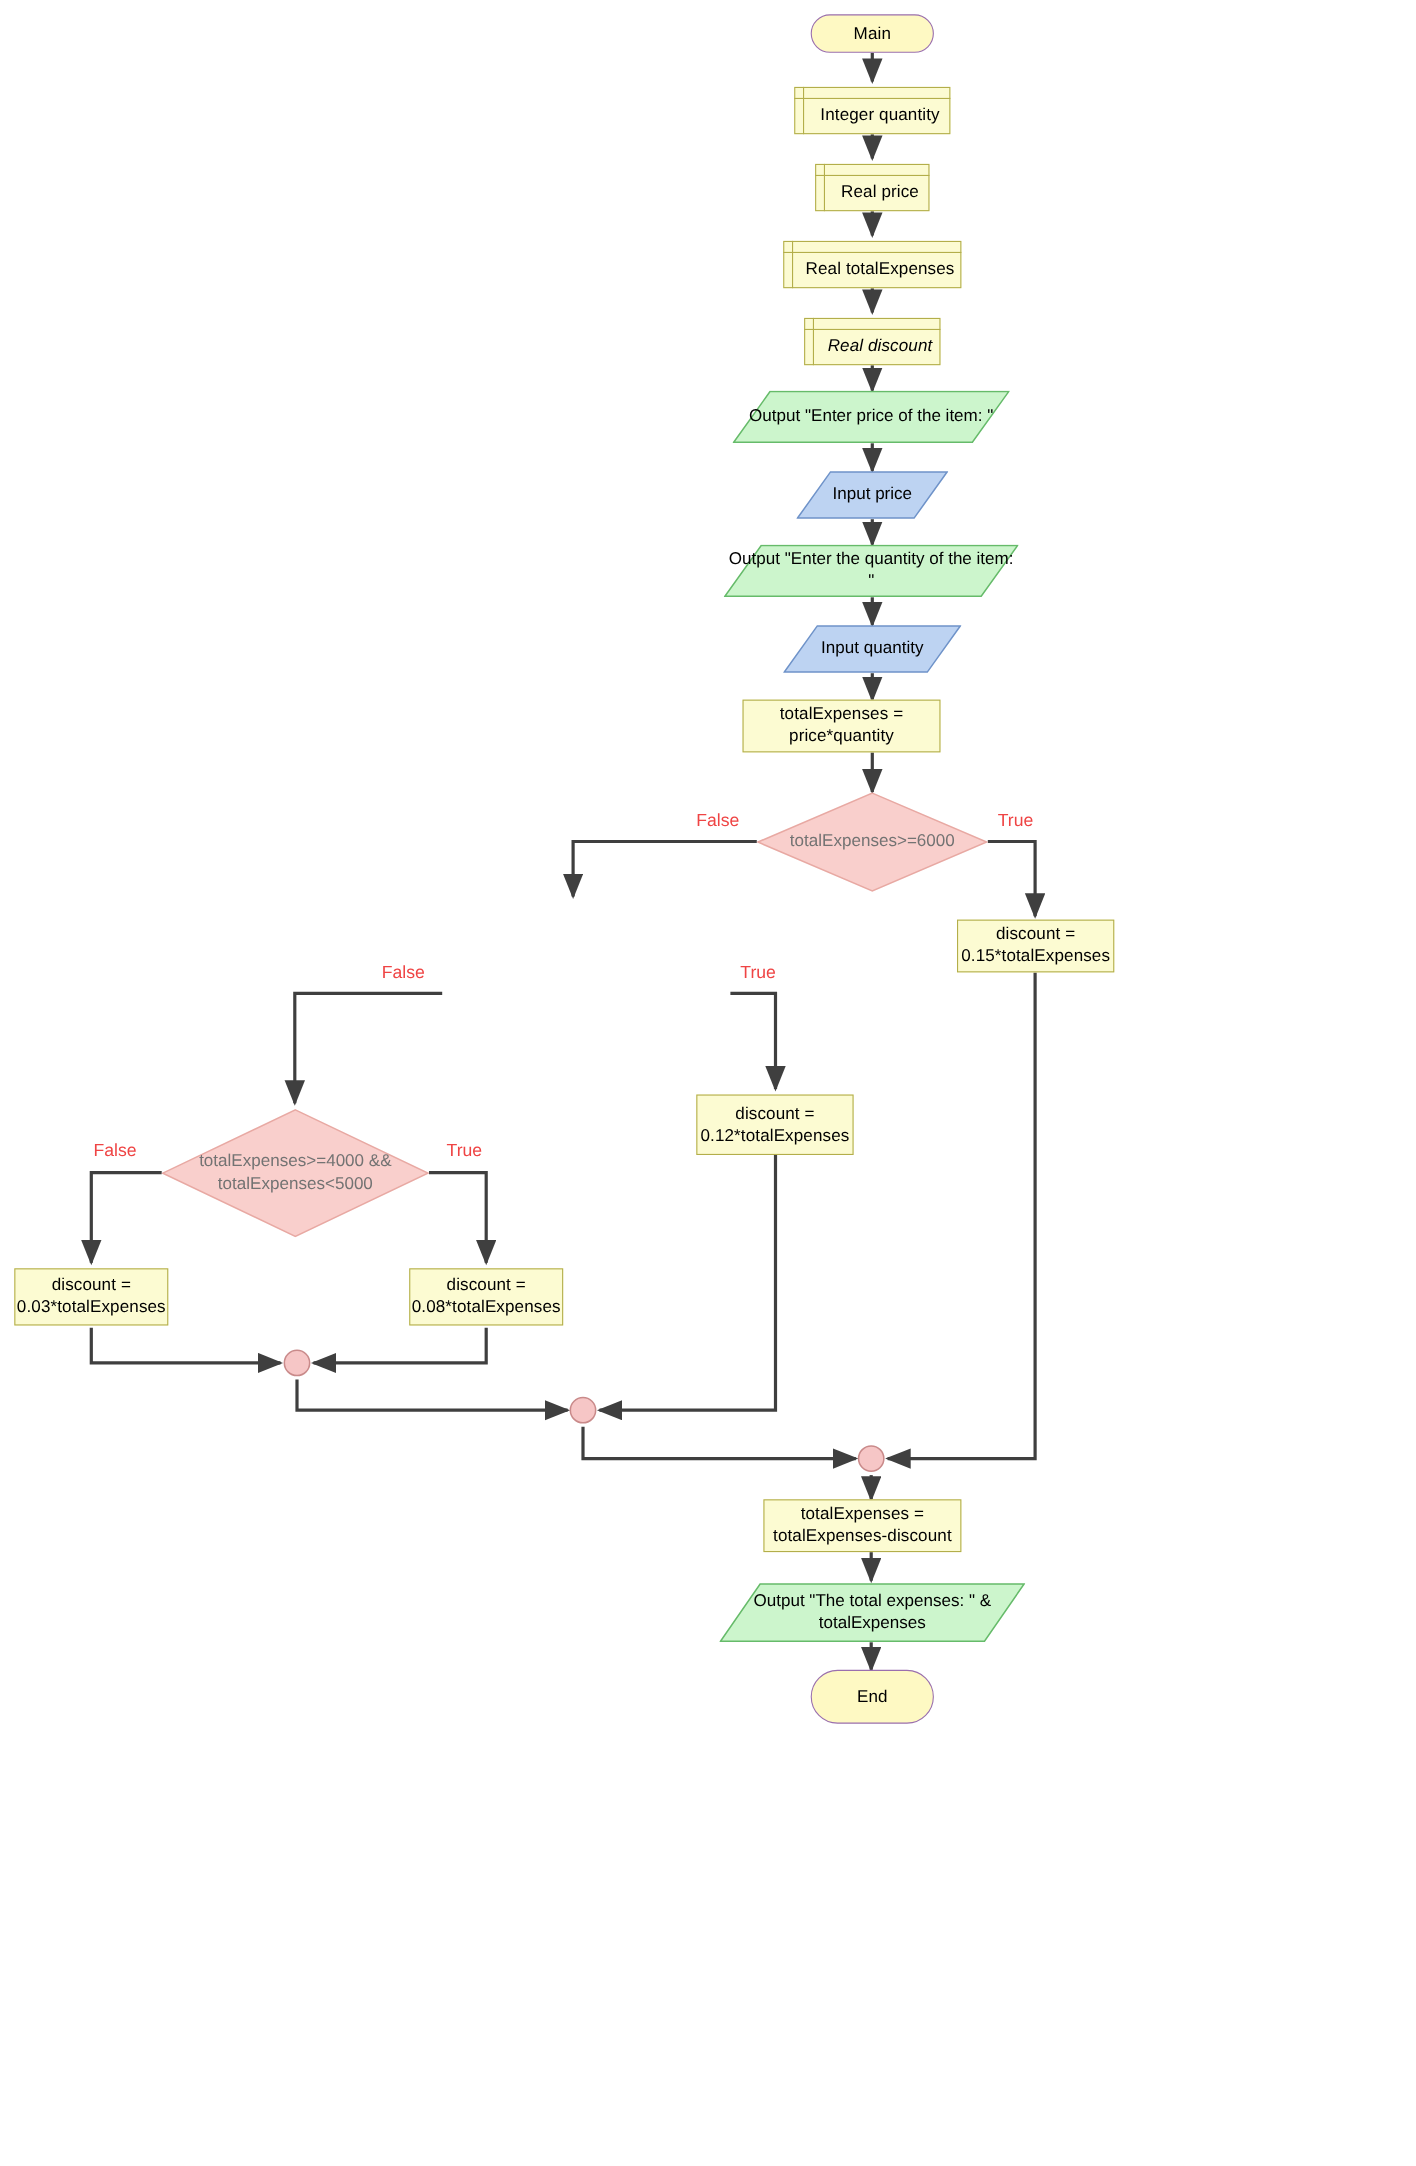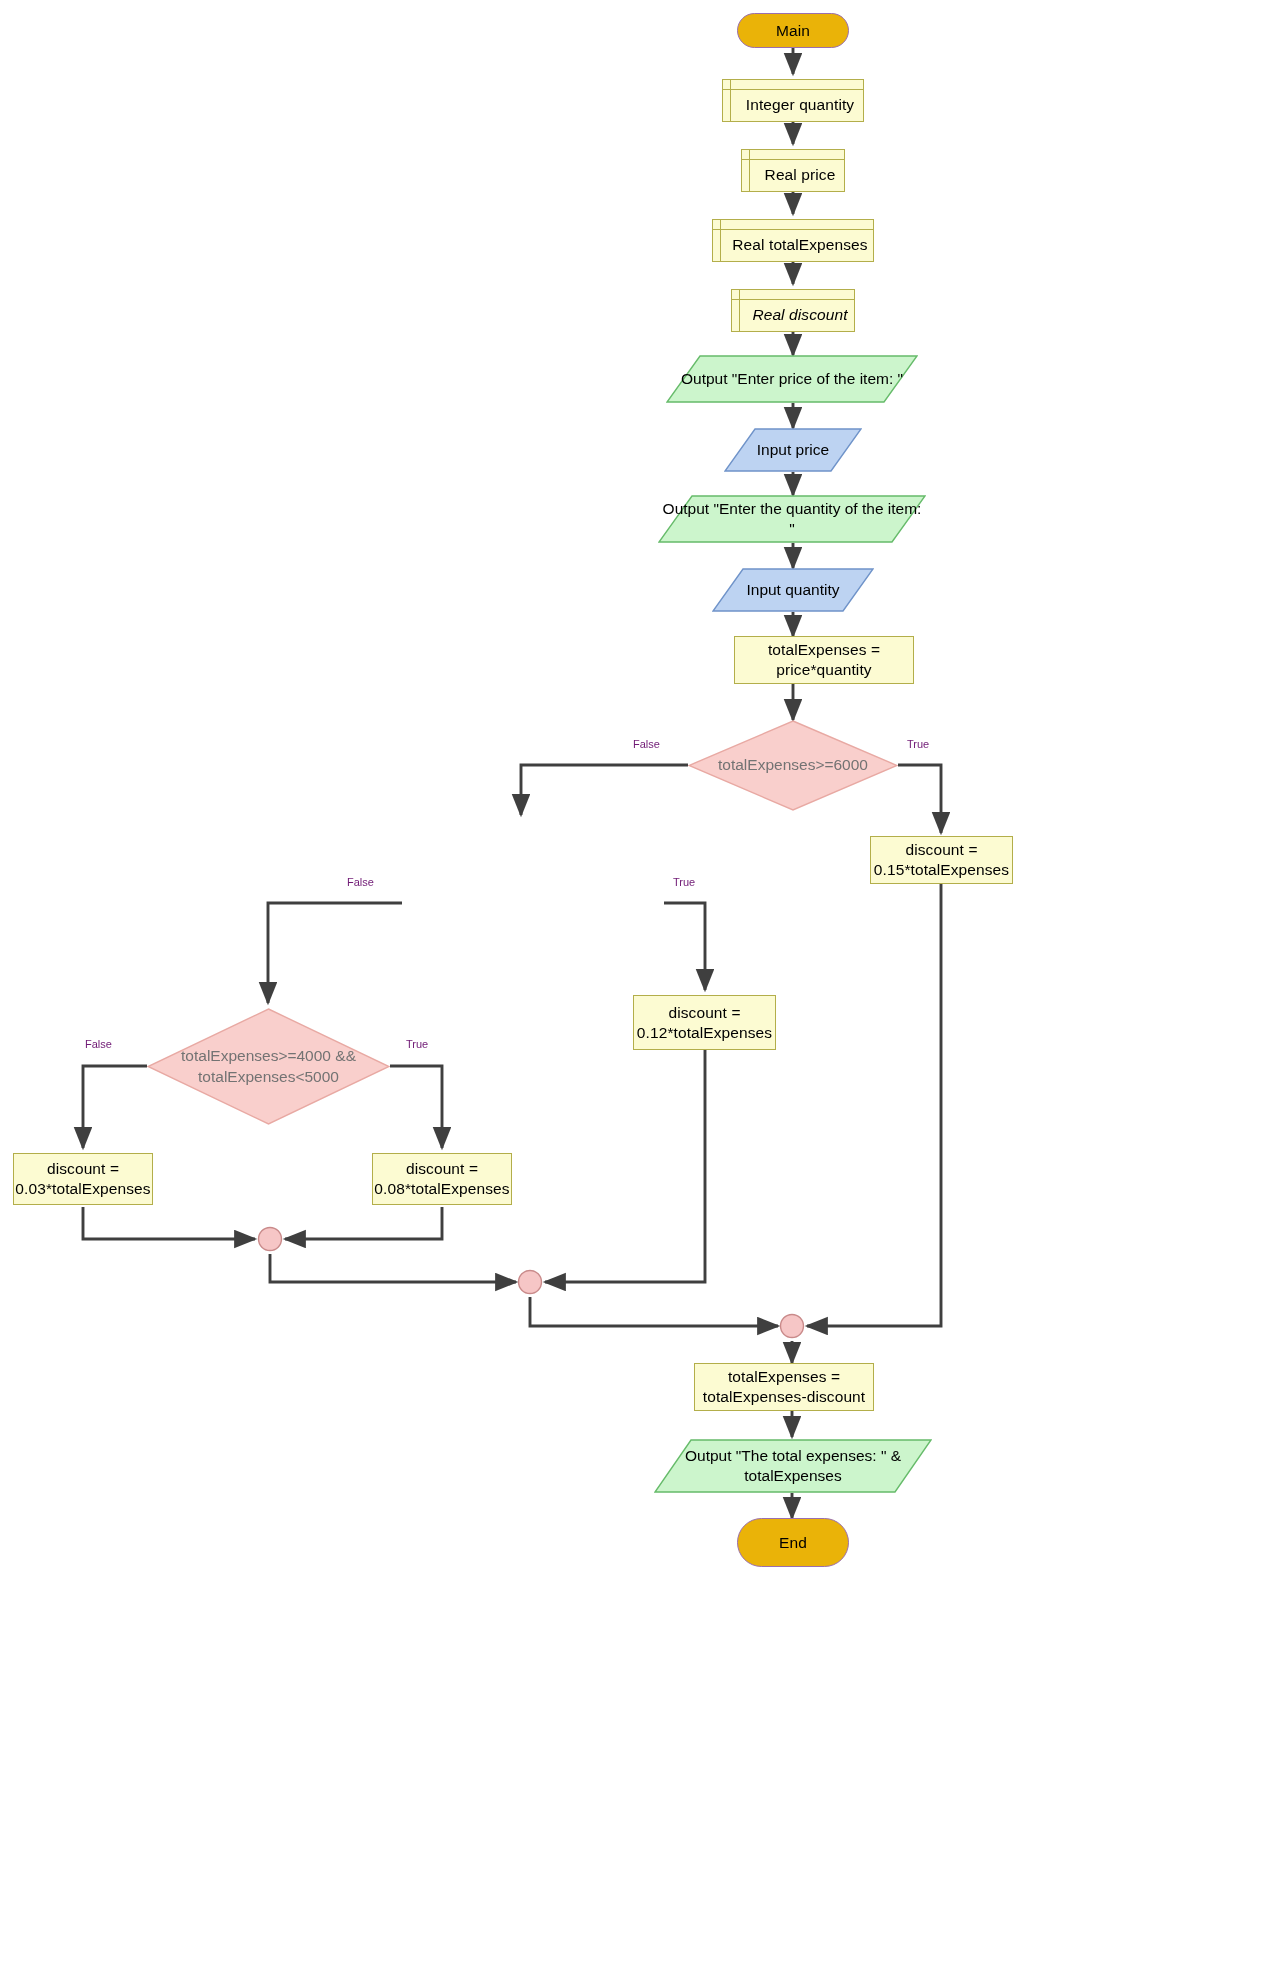--- a/index.html
+++ b/index.html
@@ -2,37 +2,37 @@
 <html><head>
 <meta charset="utf-8">
 <style>
   html,body{margin:0;padding:0;background:#ffffff;}
   body{font-family:"Liberation Sans",sans-serif;}
   #stage{position:relative;width:1287px;height:1969px;background:#fff;overflow:hidden;}
   #svgroot{position:absolute;left:0;top:0;width:1287px;height:1969px;}
   .node{position:absolute;box-sizing:border-box;display:flex;align-items:center;
         justify-content:center;text-align:center;font-size:15.5px;color:#000;
         line-height:1.28;letter-spacing:0.1px;z-index:5;}
-  .term{background:#eab308;border:1.3px solid #9a6fae;border-radius:999px;}
+  .term{background:#fef9c3;border:1.3px solid #9a6fae;border-radius:999px;}
   .proc{background:#fcfbd2;border:1.3px solid #b3ae4a;}
   .decl{background:#fcfbd2;border:1.3px solid #b3ae4a;}
   .decl::before{content:"";position:absolute;left:7px;top:-1.3px;bottom:-1.3px;
                 width:1.3px;background:#b3ae4a;}
   .decl::after{content:"";position:absolute;left:-1.3px;right:-1.3px;top:9px;
                height:1.3px;background:#b3ae4a;}
   .decl .dtxt{position:relative;z-index:2;padding-left:14px;padding-top:9px;}
   .para{position:absolute;z-index:5;}
   .para .ptxt{position:absolute;left:0;top:0;width:100%;height:100%;
               display:flex;align-items:center;justify-content:center;
               text-align:center;font-size:15.5px;color:#000;line-height:1.28;}
   .diam{position:absolute;z-index:5;}
   .diam .mtxt{position:absolute;left:0;top:0;width:100%;height:100%;
               display:flex;align-items:center;justify-content:center;
               text-align:center;font-size:15.5px;color:#737373;line-height:1.3;}
-  .edgelabel{position:absolute;font-size:11px;color:#701a75;z-index:6;white-space:nowrap;}
+  .edgelabel{position:absolute;font-size:16px;color:#ef4444;z-index:6;white-space:nowrap;}
 </style>
 </head>
 <body>
 
 <div id="stage">
 
   <svg id="svgroot" viewBox="0 0 1287 1969" xmlns="http://www.w3.org/2000/svg">
     <defs>
       <marker id="ah" markerWidth="9" markerHeight="9" refX="7.2" refY="3.2" orient="auto" markerUnits="strokeWidth">
         <path d="M0,0 L8,3.2 L0,6.4 z" fill="#3f3f3f"></path>
@@ -131,21 +131,21 @@
     <span class="ptxt">Output "Enter the quantity of the item: "</span>
   </div>
 
   <div class="para" style="left:712px;top:568px;width:162px;height:44px;">
     <svg width="162" height="44" viewBox="0 0 162 44">
       <polygon points="31,1 161,1 131,43 1,43" fill="#bdd3f2" stroke="#6f93c9" stroke-width="1.4"></polygon>
     </svg>
     <span class="ptxt">Input quantity</span>
   </div>
 
-  <div class="node proc" style="left:734px;top:636px;width:180px;height:48px;padding:0 16px;">
+  <div class="node proc" style="left:675px;top:636px;width:180px;height:48px;padding:0 16px;">
     <span>totalExpenses = price*quantity</span>
   </div>
 
   <div class="diam" style="left:688px;top:720px;width:210px;height:91px;">
     <svg width="210" height="91" viewBox="0 0 210 91">
       <polygon points="105,1 209,45.5 105,90 1,45.5" fill="#f9cfcc" stroke="#e8a9a3" stroke-width="1.4"></polygon>
     </svg>
     <span class="mtxt">totalExpenses&gt;=6000</span>
   </div>
   <div class="edgelabel" style="left:633px;top:738px;">False</div>

